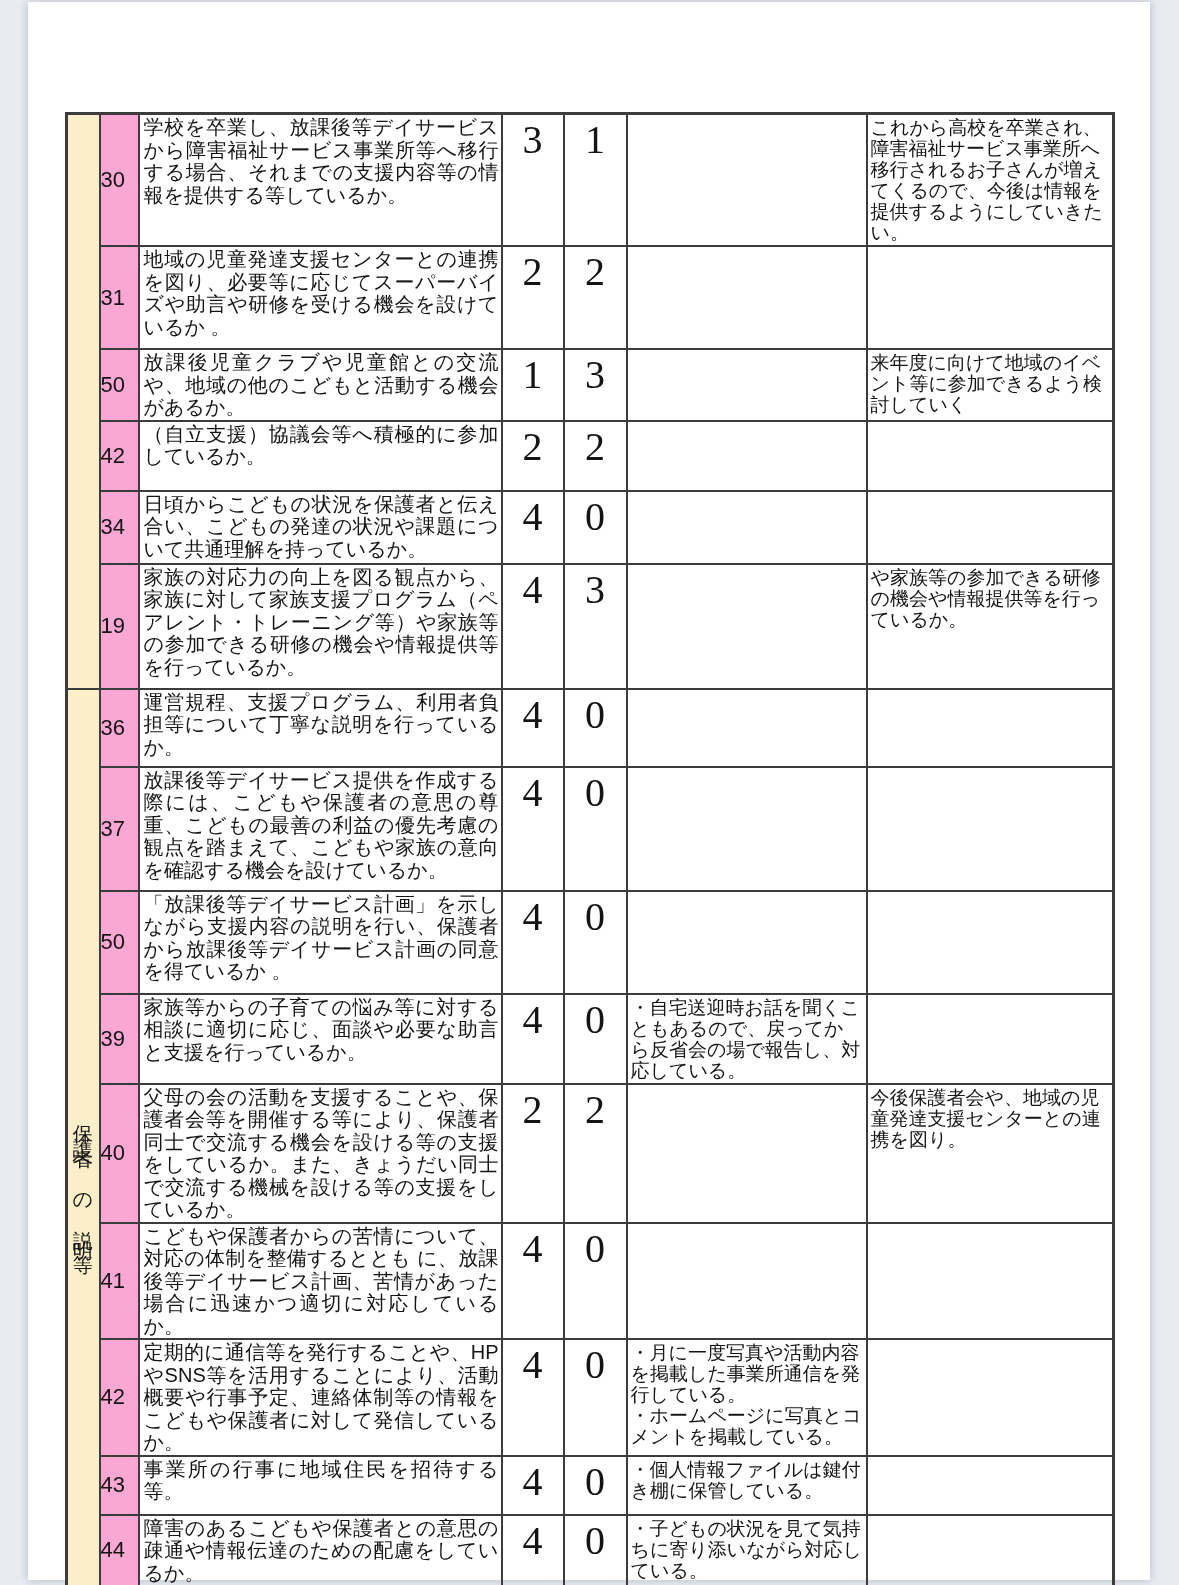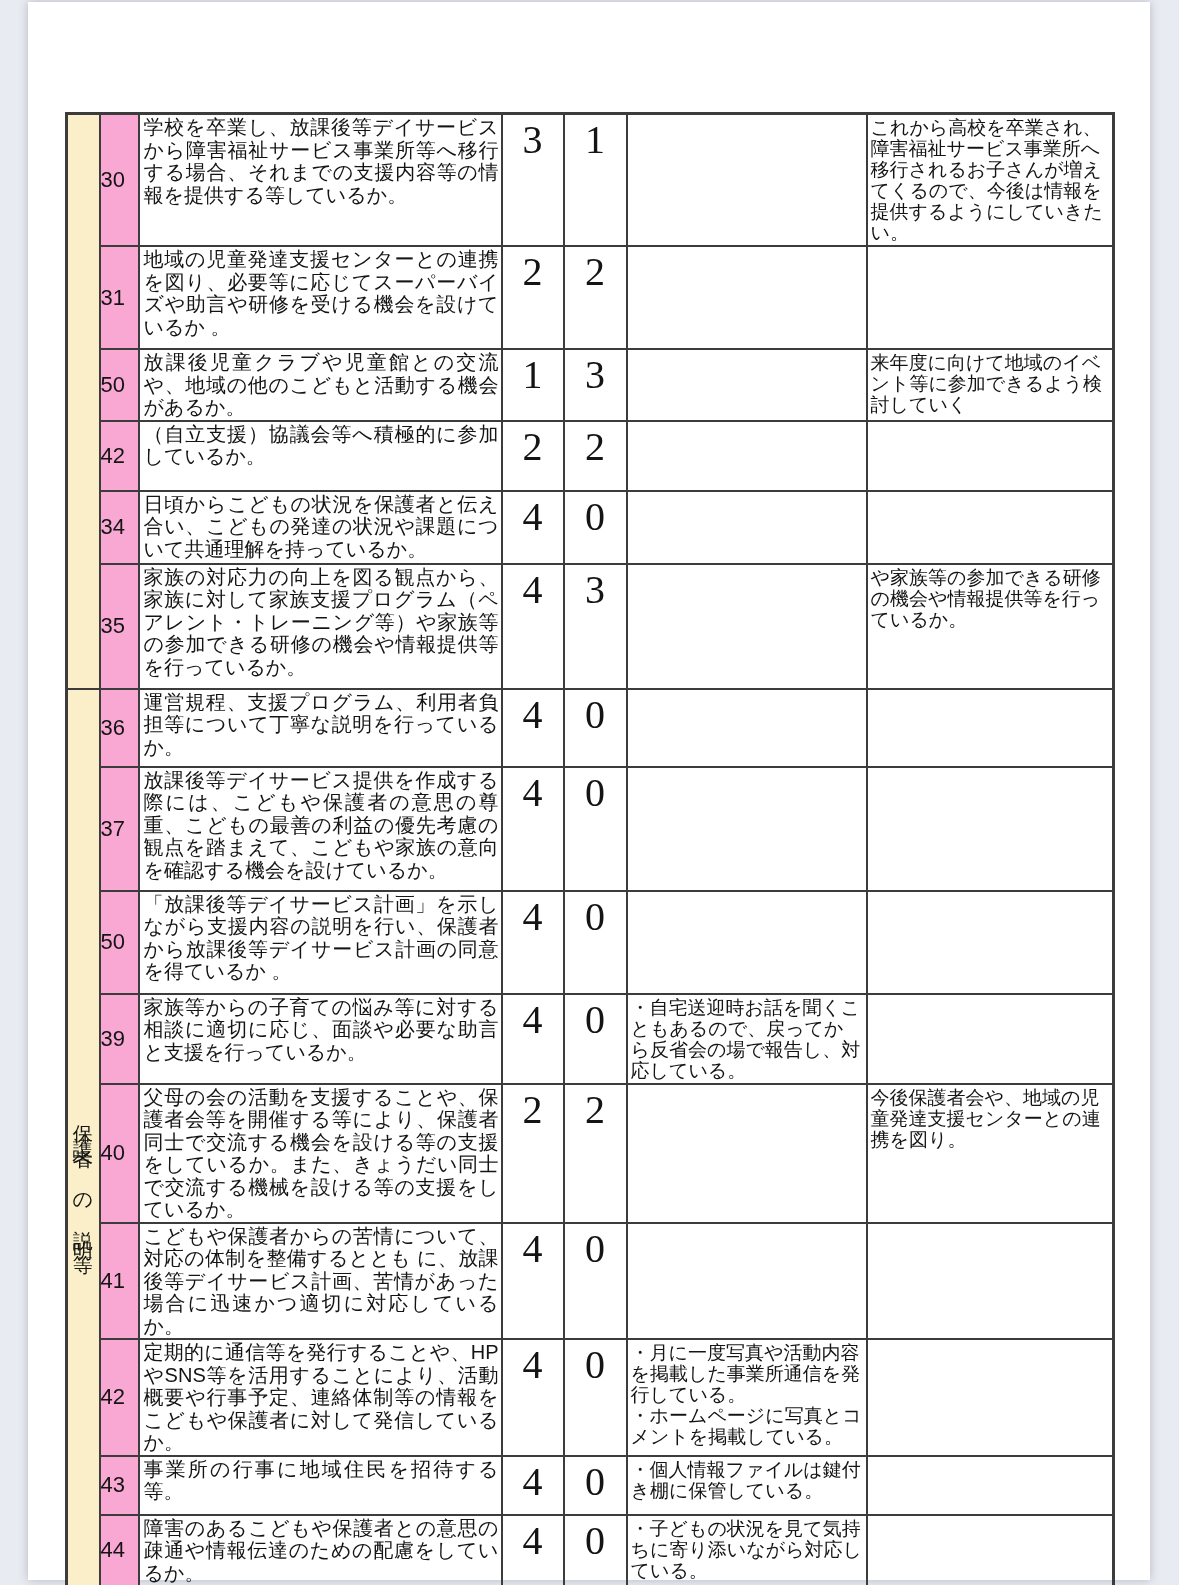--- a/index.html
+++ b/index.html
@@ -106,21 +106,21 @@
         </tr>
         <tr style="height: 73px;">
           <td class="num">34</td>
           <td class="q">日頃からこどもの状況を保護者と伝え合い、こどもの発達の状況や課題について共通理解を持っているか。</td>
           <td class="s">4</td>
           <td class="s">0</td>
           <td class="c"></td>
           <td class="c"></td>
         </tr>
         <tr style="height: 125px;">
-          <td class="num">35</td>
+          <td class="num">19</td>
           <td class="q">家族の対応力の向上を図る観点から、家族に対して家族支援プログラム（ペアレント・トレーニング等）や家族等の参加できる研修の機会や情報提供等を行っているか。</td>
           <td class="s">4</td>
           <td class="s">3</td>
           <td class="c"></td>
           <td class="c">や家族等の参加できる研修の機会や情報提供等を行っているか。</td>
         </tr>
         <tr style="height: 78px;">
           <td class="cat" rowspan="10"><span class="vtext">保護者への説明等</span></td>
           <td class="num">36</td>
           <td class="q">運営規程、支援プログラム、利用者負担等について丁寧な説明を行っているか。</td>

